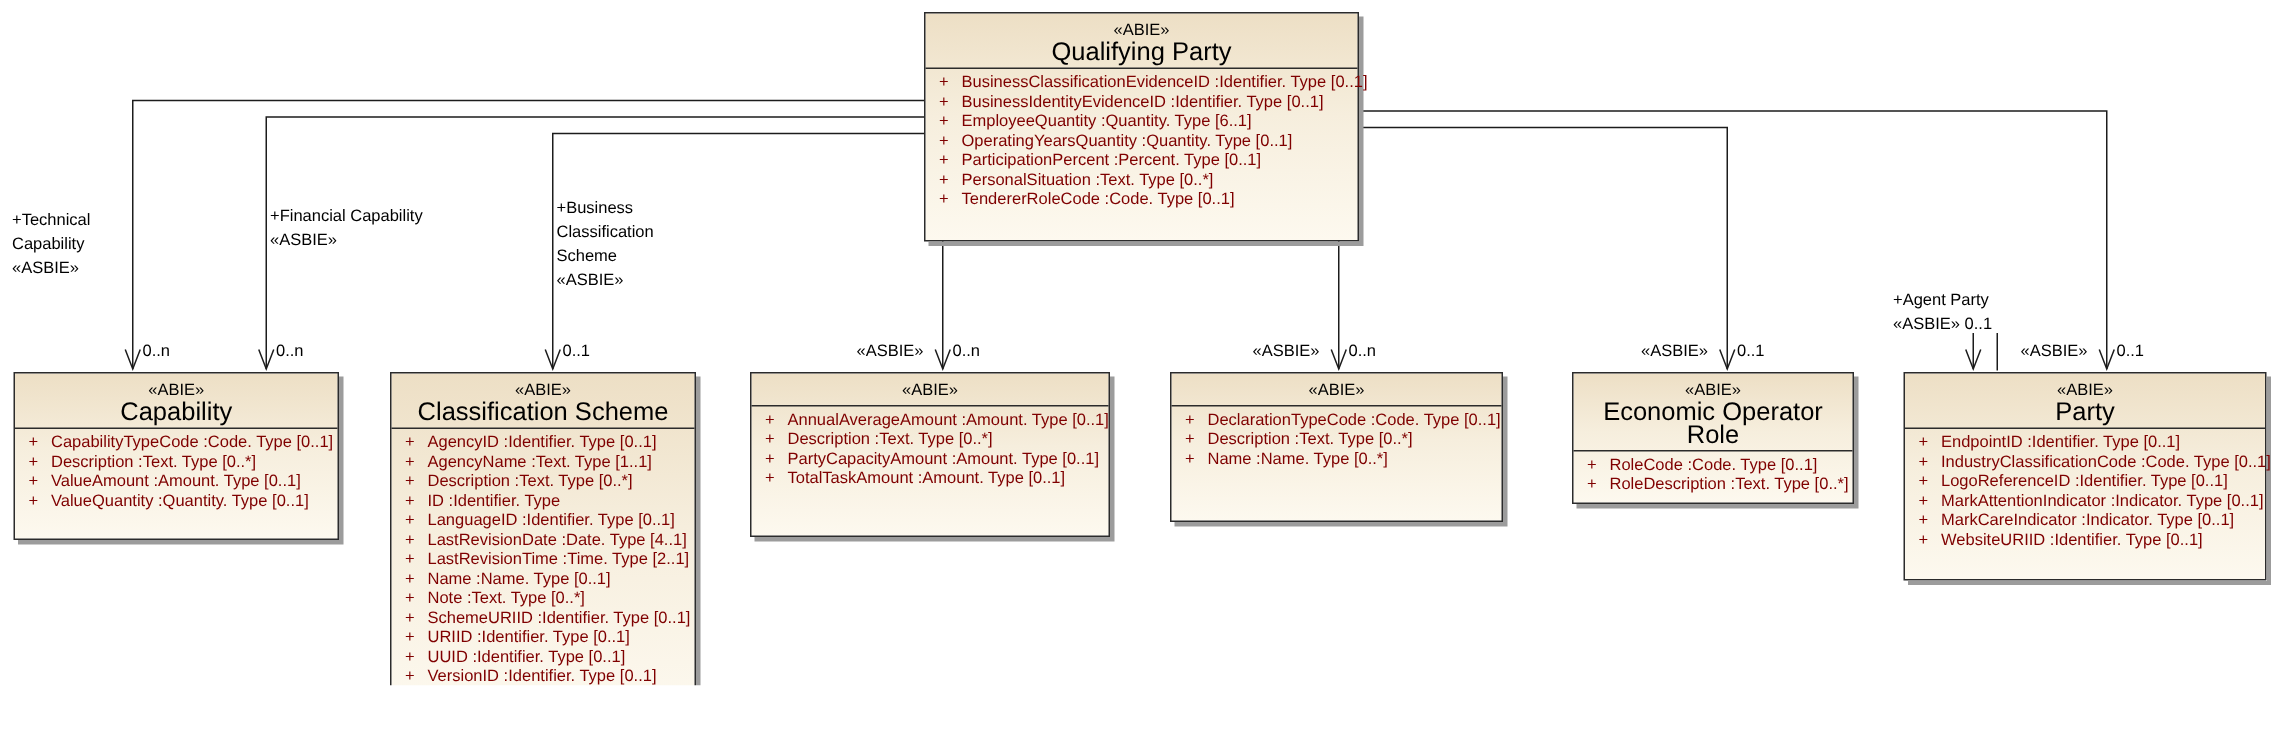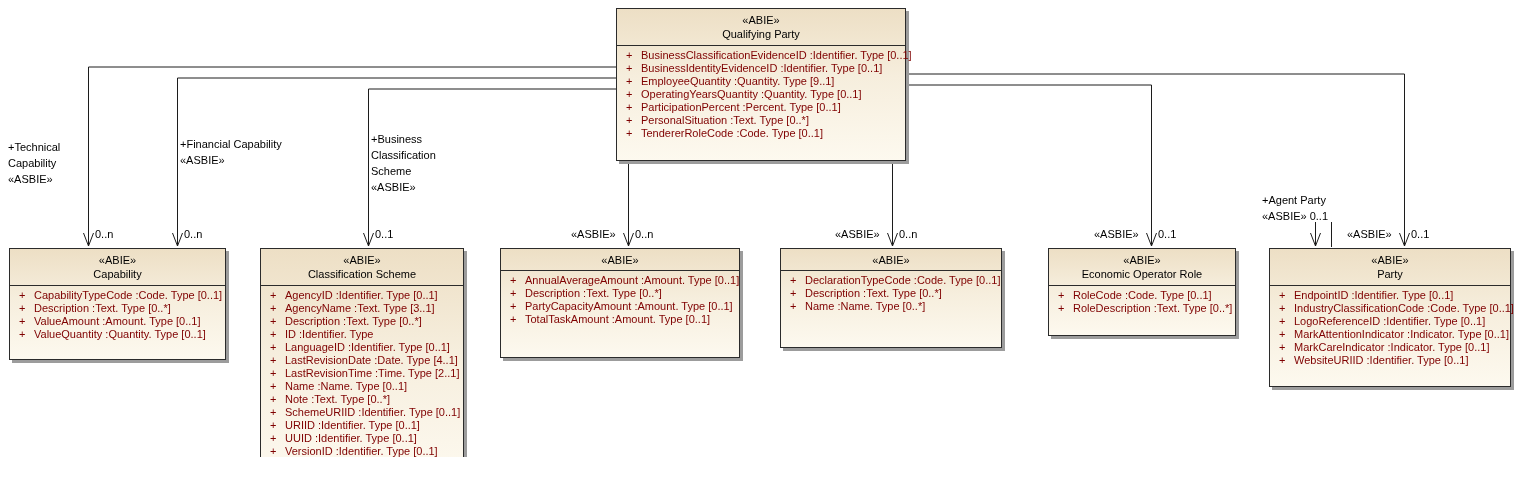--- a/index.html
+++ b/index.html
@@ -13,21 +13,21 @@
     background:linear-gradient(180deg,var(--fill-top) 0%,#f6eedd 45%,var(--fill-bottom) 100%);
     border:1px solid var(--line);
     box-shadow:3px 3px 0 var(--shadow);
     box-sizing:border-box;
   }
   .uml-hdr{
     border-bottom:1px solid var(--line);
     text-align:center;padding:4px 2px 3px 2px;
   }
   .uml-stereotype{font-size:11px;line-height:14px;color:#000;}
-  .uml-name{font-size:11px;line-height:15px;color:#000;}
+  .uml-name{font-size:17px;line-height:15px;color:#000;}
   .uml-attrs{padding:3px 4px 0 0;}
   .attr-row{display:flex;font-size:11px;line-height:13px;color:var(--maroon);white-space:nowrap;}
   .plus{flex:0 0 24px;padding-left:9px;box-sizing:border-box;}
   .edge-label{
     position:absolute;font-size:11px;line-height:16px;color:#000;
     white-space:pre-line;
   }
   .mult-label{
     position:absolute;font-size:11px;line-height:13px;color:#000;white-space:nowrap;
   }
@@ -90,21 +90,21 @@
         <div class="attr-row">
           <span class="plus">+</span>
           <span class="attr-text">BusinessClassificationEvidenceID  :Identifier. Type [0..1]</span>
         </div>
         <div class="attr-row">
           <span class="plus">+</span>
           <span class="attr-text">BusinessIdentityEvidenceID  :Identifier. Type [0..1]</span>
         </div>
         <div class="attr-row">
           <span class="plus">+</span>
-          <span class="attr-text">EmployeeQuantity  :Quantity. Type [9..1]</span>
+          <span class="attr-text">EmployeeQuantity  :Quantity. Type [6..1]</span>
         </div>
         <div class="attr-row">
           <span class="plus">+</span>
           <span class="attr-text">OperatingYearsQuantity  :Quantity. Type [0..1]</span>
         </div>
         <div class="attr-row">
           <span class="plus">+</span>
           <span class="attr-text">ParticipationPercent  :Percent. Type [0..1]</span>
         </div>
         <div class="attr-row">
@@ -148,21 +148,21 @@
       <div class="uml-stereotype">«ABIE»</div>
       <div class="uml-name">Classification Scheme</div>
     </div>
     <div class="uml-attrs">
         <div class="attr-row">
           <span class="plus">+</span>
           <span class="attr-text">AgencyID  :Identifier. Type [0..1]</span>
         </div>
         <div class="attr-row">
           <span class="plus">+</span>
-          <span class="attr-text">AgencyName  :Text. Type [3..1]</span>
+          <span class="attr-text">AgencyName  :Text. Type [1..1]</span>
         </div>
         <div class="attr-row">
           <span class="plus">+</span>
           <span class="attr-text">Description  :Text. Type [0..*]</span>
         </div>
         <div class="attr-row">
           <span class="plus">+</span>
           <span class="attr-text">ID  :Identifier. Type</span>
         </div>
         <div class="attr-row">

